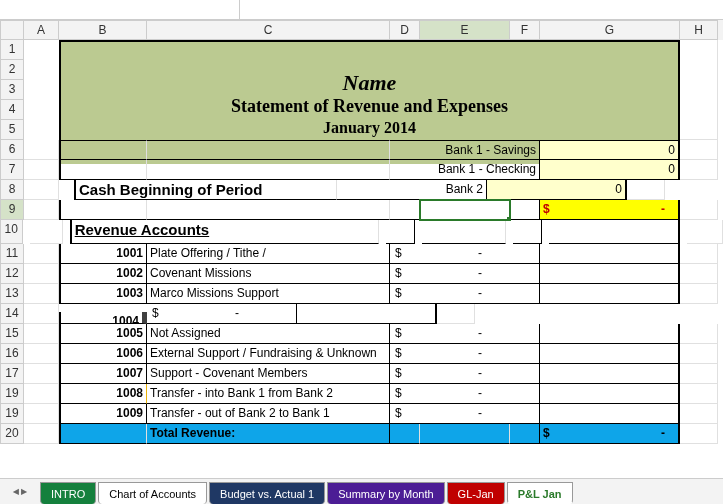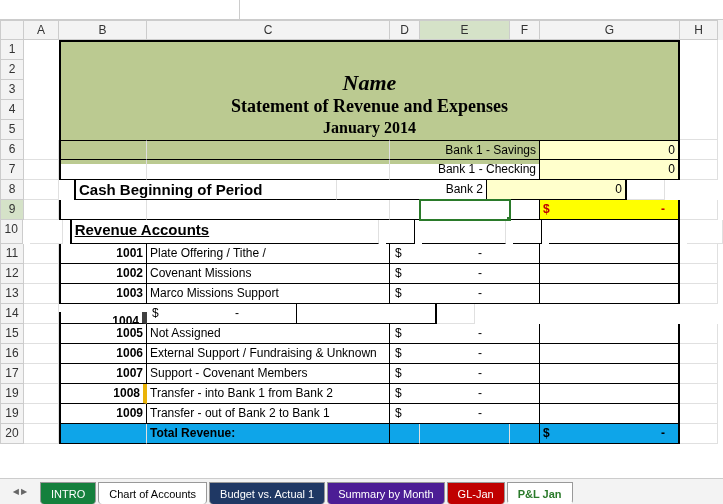--- a/index.html
+++ b/index.html
@@ -335,21 +335,21 @@
             <span style="padding-left:2px;">$</span>
             <span style="padding-right:25px;">-</span>
           </div>
           <div class="cell cF blk-bottom" style="border-right:1px solid #000;"></div>
           <div class="cell cG blk-bottom blk-right"></div>
           <div class="cell cH"></div>
         </div>
         <div class="row">
           <div class="rh">19</div>
           <div class="cell cA"></div>
-          <div class="cell cB blk-left blk-bottom right" style="border-right:4px solid #eab308;">1008</div>
+          <div class="cell cB blk-left blk-bottom right" style="border-right:1px solid #eab308;">1008</div>
           <div class="cell cC blk-bottom" style="border-right:1px solid #000;">Transfer - into Bank 1 from Bank 2</div>
           <div class="cell blk-bottom dollar-cell" style="width:120px;border-right:none;">
             <span style="padding-left:2px;">$</span>
             <span style="padding-right:25px;">-</span>
           </div>
           <div class="cell cF blk-bottom" style="border-right:1px solid #000;"></div>
           <div class="cell cG blk-bottom blk-right"></div>
           <div class="cell cH"></div>
         </div>
         <div class="row">

